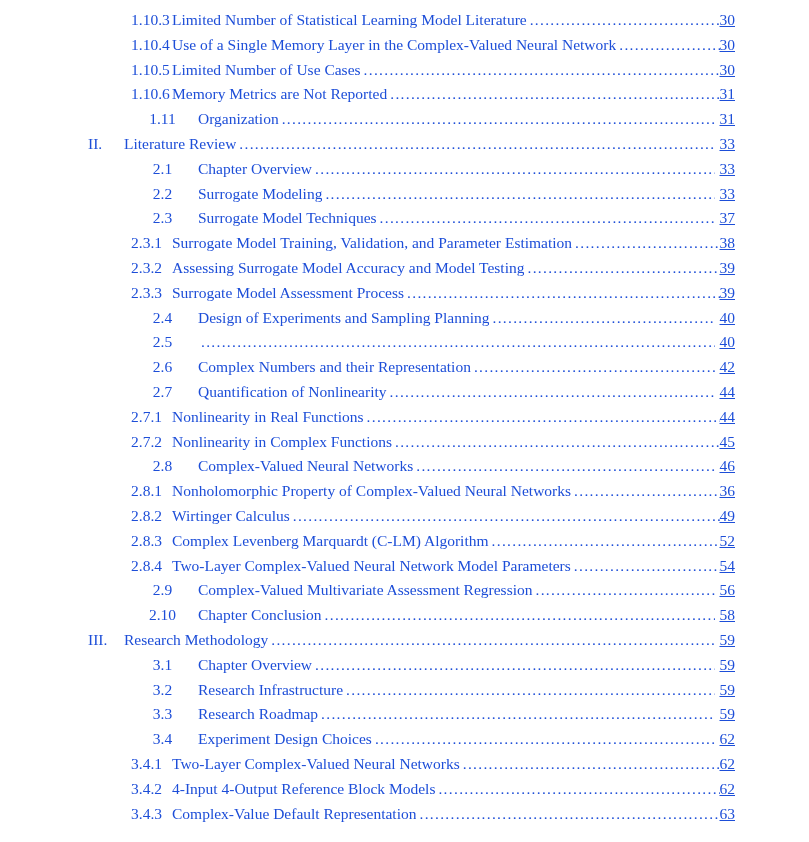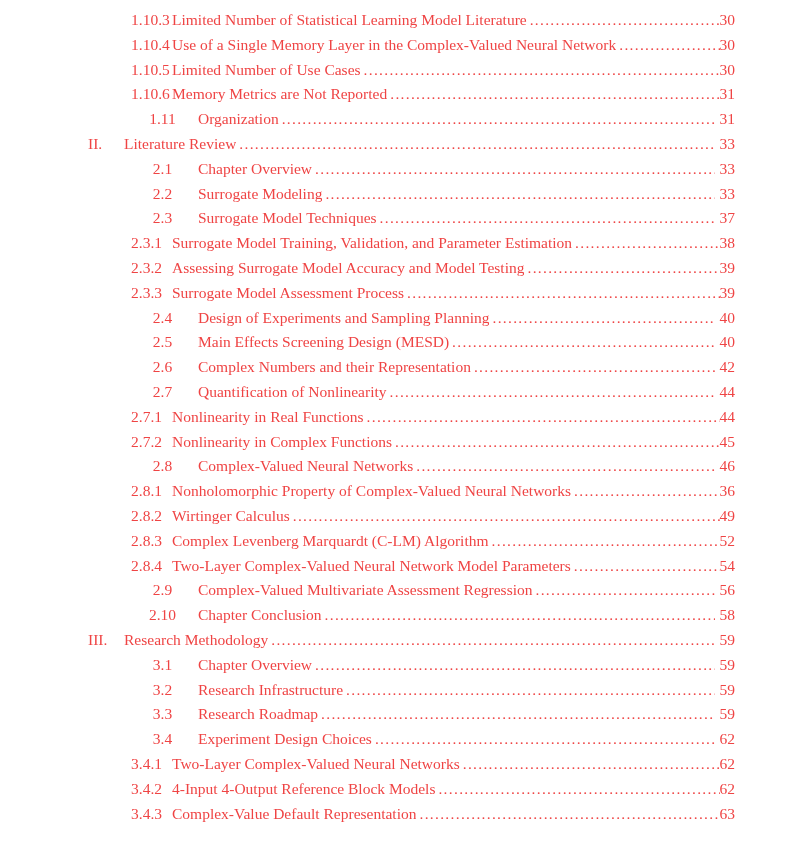--- a/index.html
+++ b/index.html
@@ -6,21 +6,21 @@
   html, body { background: #ffffff; }
   body {
     width: 809px; height: 842px;
     font-family: "Liberation Serif", "DejaVu Serif", serif;
     overflow: hidden;
   }
   .page {
     width: 809px; height: 842px;
     background: #ffffff;
     padding-top: 8px;
-    color: #ef4444;
+    color: #1d4ed8;
   }
   .toc-row {
     display: flex;
     align-items: baseline;
     height: 24.8px;
     line-height: 24.8px;
     font-size: 15.5px;
     padding-right: 74px;
     white-space: nowrap;
   }
@@ -31,20 +31,21 @@
     overflow: hidden;
     white-space: nowrap;
     letter-spacing: 1.3px;
     padding-left: 3px;
     min-width: 0;
   }
   .toc-row .pagenum {
     flex: 0 0 auto;
     min-width: 14px;
     text-align: right;
+    text-decoration: underline;
   }
   
   .lv1 { padding-left: 88px; }
   .lv1 .num { width: 36px; }
   .lv1 .leader { margin-right: 5px; }
   
   .lv2 { padding-left: 127px; }
   .lv2 .num { width: 71px; text-align: center; }
   .lv2 .leader { margin-right: 5px; }
   
@@ -130,21 +131,20 @@
     <span class="pagenum">39</span>
   </div>
       <div class="toc-row lv2">
     <span class="num">2.4</span>
     <span class="title">Design of Experiments and Sampling Planning</span>
     <span class="leader">............................................................................................................................................................................................................................</span>
     <span class="pagenum">40</span>
   </div>
       <div class="toc-row lv2">
     <span class="num">2.5</span>
-    <span class="title">Main Effects Screening Design (MESD)</span>
     <span class="leader">............................................................................................................................................................................................................................</span>
     <span class="pagenum">40</span>
   </div>
       <div class="toc-row lv2">
     <span class="num">2.6</span>
     <span class="title">Complex Numbers and their Representation</span>
     <span class="leader">............................................................................................................................................................................................................................</span>
     <span class="pagenum">42</span>
   </div>
       <div class="toc-row lv2">

